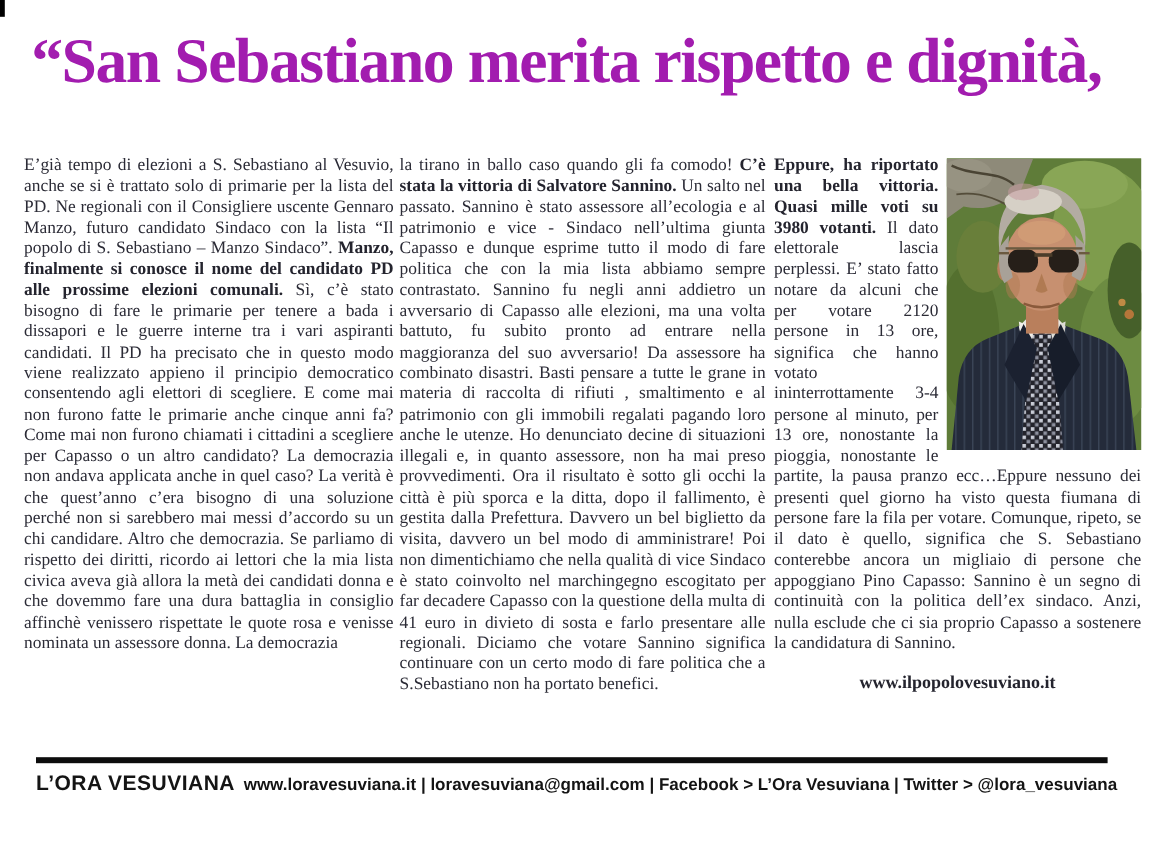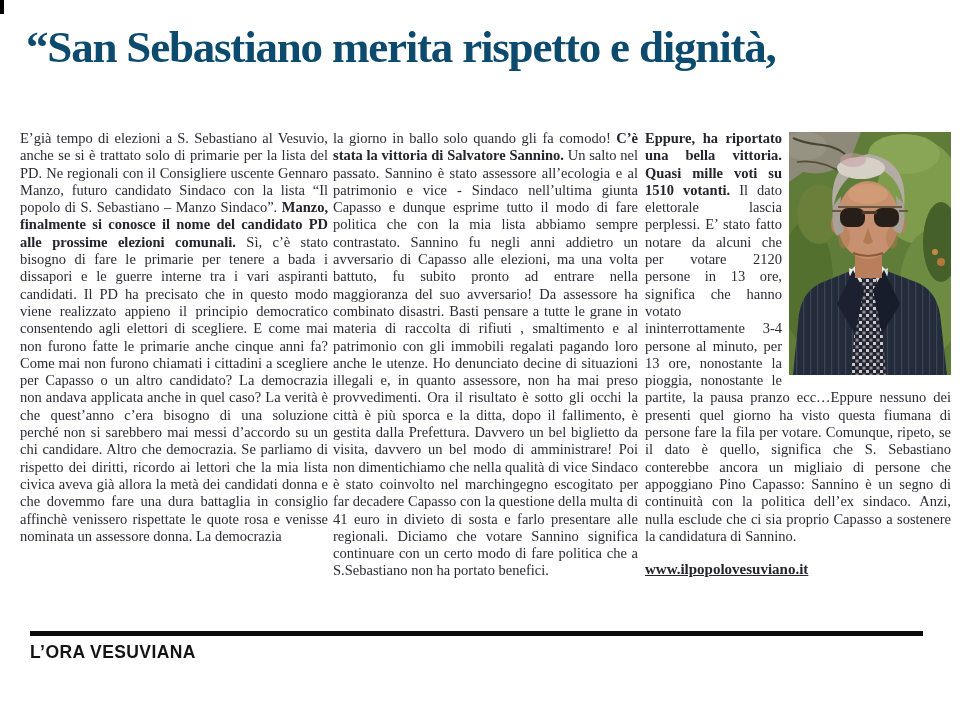--- a/index.html
+++ b/index.html
@@ -4,40 +4,40 @@
 <style>
   html,body{margin:0;padding:0;background:#888;}
   .page{
     position:relative;width:960px;height:720px;background:#ffffff;
     font-family:"Liberation Serif", serif;color:#2b2b36;overflow:hidden;
     margin:0 auto;
   }
   .scan-artifact{position:absolute;left:0;top:0;width:4px;height:14px;background:#000;}
   .headline{
     position:absolute;left:26px;top:22px;width:916px;margin:0;
-    font-family:"Liberation Serif", serif;font-weight:bold;color:#0c4a6e;
-    font-size:45px;line-height:1.12;letter-spacing:-1.2px;
+    font-family:"Liberation Serif", serif;font-weight:bold;color:#a21caf;
+    font-size:53px;line-height:1.12;letter-spacing:-1.2px;
   }
   .hl-line{display:block;white-space:nowrap;}
   .col{
     position:absolute;top:130px;
     font-size:14.5px;line-height:17.3px;text-align:justify;
     color:#2b2b36;
   }
   .col b{color:#24242e;}
   .col1{left:20px;width:308px;height:505px;}
   .col2{left:333px;width:305px;height:505px;}
   .col3{left:645px;width:306px;height:505px;}
   .photo{
     float:right;width:162px;height:243px;margin:2px 0 8px 7px;
     display:block;background:#5f7c39;
   }
   .website{
-    text-align:left;font-weight:bold;color:#24242e;
-    margin-top:16px;font-size:15px;text-decoration:underline;
+    text-align:center;font-weight:bold;color:#24242e;
+    margin-top:16px;font-size:15px;
   }
   .footer-bar{position:absolute;left:30px;top:631px;width:893px;height:5px;background:#0c0c0c;}
   .footer-row{
     position:absolute;left:30px;top:642px;width:901px;
     display:flex;justify-content:space-between;align-items:baseline;
     font-family:"Liberation Sans", sans-serif;font-weight:bold;color:#141414;text-align:center;
   }
   .masthead{font-size:17.5px;letter-spacing:0.4px;white-space:nowrap;}
   .contacts{font-size:14.2px;white-space:nowrap;}
 </style>
@@ -52,21 +52,21 @@
     <span class="hl-line">“San Sebastiano merita rispetto e dignità,</span>
   </h1>
 
   <div class="col col1">
     <span>E’già tempo di elezioni a S. Sebastiano al Vesuvio, anche se si è trattato solo di primarie per la lista del PD. Ne regionali con il Consigliere uscente Gennaro Manzo, futuro candidato Sindaco con la lista “Il popolo di S. Sebastiano – Manzo Sindaco”.</span>
     <b>Manzo, finalmente si conosce il nome del candidato PD alle prossime elezioni comunali.</b>
     <span>Sì, c’è stato bisogno di fare le primarie per tenere a bada i dissapori e le guerre interne tra i vari aspiranti candidati. Il PD ha precisato che in questo modo viene realizzato appieno il principio democratico consentendo agli elettori di scegliere. E come mai non furono fatte le primarie anche cinque anni fa? Come mai non furono chiamati i cittadini a scegliere per Capasso o un altro candidato? La democrazia non andava applicata anche in quel caso? La verità è che quest’anno c’era bisogno di una soluzione perché non si sarebbero mai messi d’accordo su un chi candidare. Altro che democrazia. Se parliamo di rispetto dei diritti, ricordo ai lettori che la mia lista civica aveva già allora la metà dei candidati donna e che dovemmo fare una dura battaglia in consiglio affinchè venissero rispettate le quote rosa e venisse nominata un assessore donna. La democrazia</span>
   </div>
 
   <div class="col col2">
-    <span>la giorno in ballo solo quando gli fa comodo!</span>
+    <span>la tirano in ballo caso quando gli fa comodo!</span>
     <b>C’è stata la vittoria di Salvatore Sannino.</b>
     <span>Un salto nel passato. Sannino è stato assessore all’ecologia  e al patrimonio e vice - Sindaco nell’ultima giunta Capasso e dunque esprime tutto il modo di fare politica che con la mia lista abbiamo sempre contrastato. Sannino fu negli anni addietro un avversario di Capasso alle elezioni, ma una volta battuto, fu subito pronto ad entrare nella maggioranza del suo avversario! Da assessore ha combinato disastri. Basti pensare a tutte le grane in materia di raccolta di rifiuti , smaltimento e al patrimonio con gli immobili regalati pagando loro anche le utenze. Ho denunciato decine di situazioni illegali e, in quanto assessore, non ha mai preso provvedimenti. Ora il risultato è sotto gli occhi la città è più sporca e la ditta, dopo il fallimento, è gestita dalla Prefettura. Davvero un bel biglietto da visita, davvero un bel modo di amministrare! Poi non dimentichiamo che nella qualità di vice Sindaco è stato coinvolto nel marchingegno escogitato per far decadere Capasso con la questione della multa di 41 euro in divieto di sosta e farlo presentare alle regionali. Diciamo che votare Sannino significa continuare con un certo modo di fare politica che a S.Sebastiano non ha portato benefici.</span>
   </div>
 
   <div class="col col3">
     <svg class="photo" viewBox="0 0 162 243" preserveAspectRatio="none" xmlns="http://www.w3.org/2000/svg">
       <defs>
         <pattern id="pin" width="7" height="7" patternUnits="userSpaceOnUse">
           <rect width="7" height="7" fill="#242b3a"></rect>
           <rect width="1.2" height="7" fill="#3a4456"></rect>
@@ -122,23 +122,24 @@
       <rect x="51" y="76" width="25" height="19" rx="8" fill="#261f19"></rect>
       <rect x="85" y="76" width="25" height="19" rx="8" fill="#261f19"></rect>
       <rect x="73" y="79" width="15" height="3" fill="#4a3c2a"></rect>
       <rect x="49" y="74" width="64" height="2" fill="#6b5a40"></rect>
       <rect x="43" y="78" width="9" height="2" fill="#6b5a40"></rect>
       <rect x="110" y="78" width="9" height="2" fill="#6b5a40"></rect>
 
       <path d="M79,96 L74,110 Q79,114 84,110 Z" fill="#b07a52"></path>
       <path d="M64,121 Q79,127 94,121" stroke="#8a5a3b" stroke-width="2" fill="none"></path>
     </svg>
-    <b>Eppure, ha riportato una bella vittoria. Quasi mille voti su 1510 votanti.</b>
+    <b>Eppure, ha riportato una bella vittoria. Quasi mille voti su 3980 votanti.</b>
     <span>Il dato elettorale lascia perplessi. E’ stato fatto notare da alcuni che per votare 2120 persone in 13 ore, significa che hanno votato ininterrottamente 3-4 persone al minuto, per 13 ore, nonostante la pioggia, nonostante le partite, la pausa pranzo ecc…Eppure nessuno dei presenti quel giorno ha visto questa fiumana di persone fare la fila per votare. Comunque, ripeto, se il dato è quello, significa che S. Sebastiano conterebbe ancora un migliaio di persone che appoggiano Pino Capasso: Sannino è un segno di continuità con la politica dell’ex sindaco. Anzi, nulla esclude che ci sia proprio Capasso a sostenere la candidatura di Sannino.</span>
     <div class="website">www.ilpopolovesuviano.it</div>
   </div>
 
   <div class="footer-bar"></div>
   <div class="footer-row">
     <span class="masthead">L’ORA VESUVIANA</span>
+    <span class="contacts">www.loravesuviana.it  |  loravesuviana@gmail.com  |  Facebook &gt; L’Ora Vesuviana  |  Twitter &gt; @lora_vesuviana</span>
   </div>
 
 </div>
 
 </body></html>

